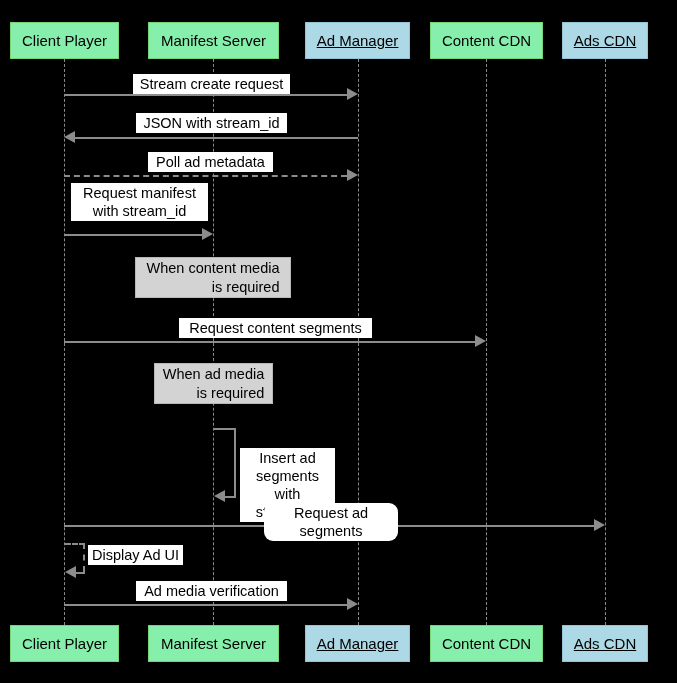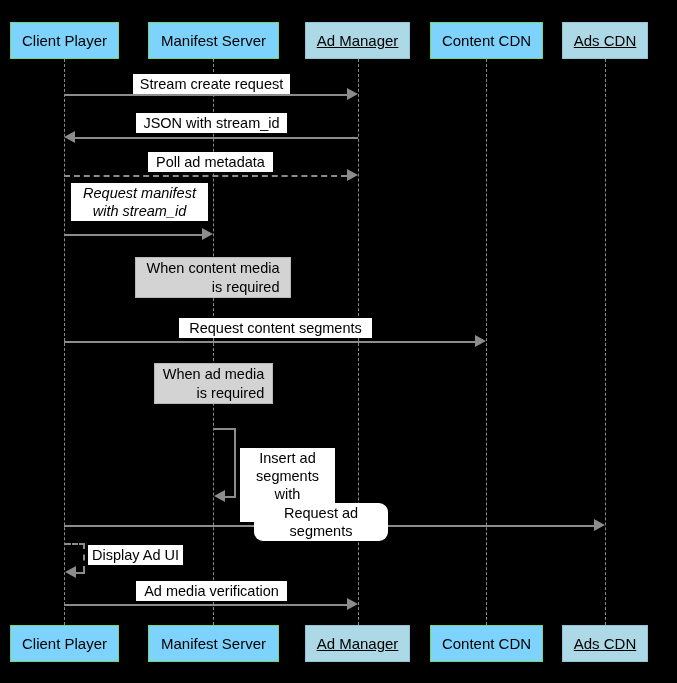--- a/index.html
+++ b/index.html
@@ -19,21 +19,21 @@
     position: absolute;
     box-sizing: border-box;
     display: flex;
     align-items: center;
     justify-content: center;
     font-size: 15px;
     color: #000000;
     border: 1px solid #6fc96f;
     white-space: nowrap;
   }
-  .actor-box.green { background: #7dd3fc; border-color: #76d576; }
+  .actor-box.green { background: #86efac; border-color: #76d576; }
   .actor-box.blue  { background: #ADD8E6; border-color: #93c3d6; text-decoration: underline; }
 
   .lifeline {
     position: absolute;
     width: 0;
     border-left: 1px dashed #8a8a8a;
   }
 
   .msg-line {
     position: absolute;
@@ -129,21 +129,21 @@
   <div class="msg-line" style="left:75px; top:137px; width:283px;"></div>
   <div class="arrowhead left" style="left:64px; top:131px;"></div>
   <div class="msg-label" style="left:136px; top:113px; width:151px;">JSON with stream_id</div>
 
   <div class="msg-line dashed" style="left:64px; top:175px; width:283px;"></div>
   <div class="arrowhead right" style="left:347px; top:169px;"></div>
   <div class="msg-label" style="left:148px; top:152px; width:125px;">Poll ad metadata</div>
 
   <div class="msg-line" style="left:64px; top:234px; width:138px;"></div>
   <div class="arrowhead right" style="left:202px; top:228px;"></div>
-  <div class="msg-label" style="left:71px; top:183px; width:137px;font-style:italic;">Request manifest
+  <div class="msg-label" style="left:71px; top:183px; width:137px;">Request manifest
 with stream_id</div>
 
   <div class="note-box" style="left:135px; top:257px; width:156px; height:41px;">When content media
 is required</div>
 
   <div class="msg-line" style="left:64px; top:341px; width:411px;"></div>
   <div class="arrowhead right" style="left:475px; top:335px;"></div>
   <div class="msg-label" style="left:179px; top:318px; width:193px;">Request content segments</div>
 
   <div class="note-box" style="left:154px; top:363px; width:119px; height:41px;">When ad media
@@ -152,21 +152,21 @@
   <div class="loop-seg loop-h" style="left:214px; top:428px; width:22px;"></div>
   <div class="loop-seg loop-v" style="left:234px; top:428px; height:68px;"></div>
   <div class="loop-seg loop-h" style="left:225px; top:496px; width:11px;"></div>
   <div class="arrowhead left" style="left:214px; top:490px;"></div>
   <div class="msg-label" style="left:240px; top:448px; width:95px;">Insert ad
 segments
 with stream_id</div>
 
   <div class="msg-line" style="left:64px; top:525px; width:530px;"></div>
   <div class="arrowhead right" style="left:594px; top:519px;"></div>
-  <div class="msg-label" style="left:254px; top:503px; width:134px;border-radius:9px;">Request ad segments</div>
+  <div class="msg-label" style="left:264px; top:503px; width:134px;border-radius:9px;">Request ad segments</div>
 
   <div class="loop-seg loop-h dash" style="left:65px; top:543px; width:20px;"></div>
   <div class="loop-seg loop-v dash" style="left:83px; top:543px; height:29px;"></div>
   <div class="loop-seg loop-h dash" style="left:76px; top:572px; width:9px;"></div>
   <div class="arrowhead left" style="left:65px; top:566px;"></div>
   <div class="msg-label" style="left:88px; top:545px; width:95px;">Display Ad UI</div>
 
   <div class="msg-line" style="left:64px; top:604px; width:283px;"></div>
   <div class="arrowhead right" style="left:347px; top:598px;"></div>
   <div class="msg-label" style="left:136px; top:581px; width:151px;">Ad media verification</div>

